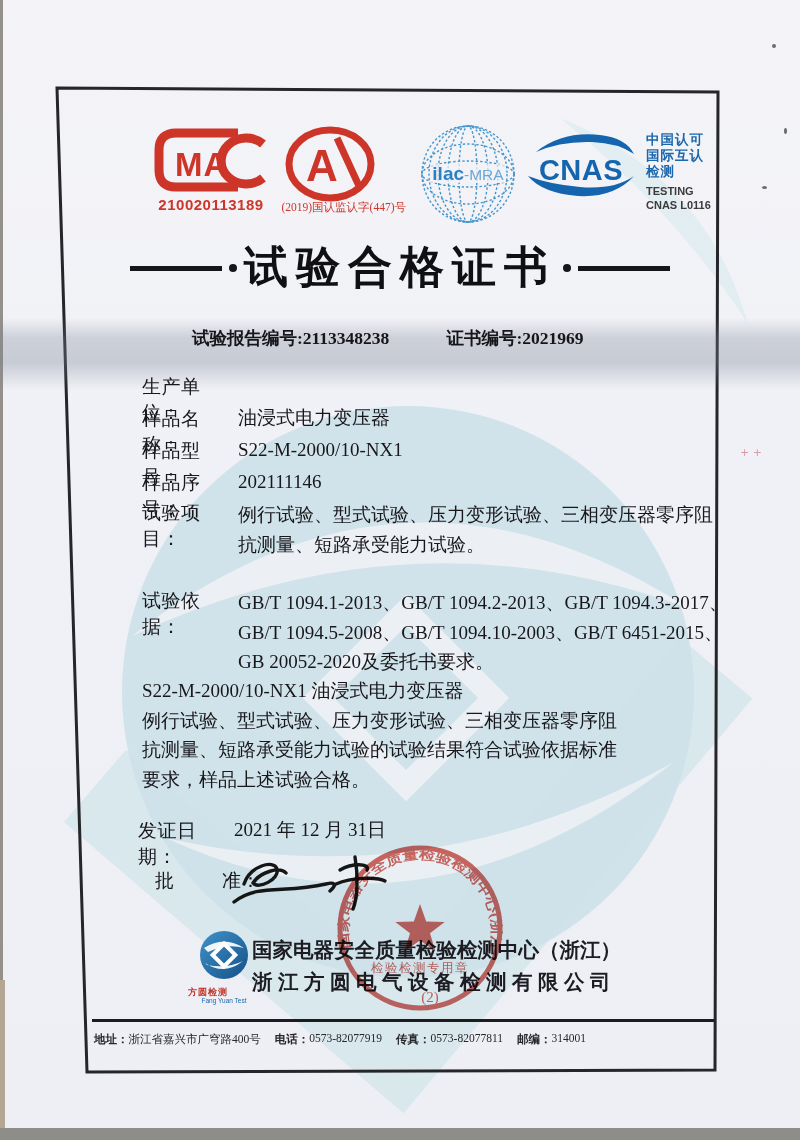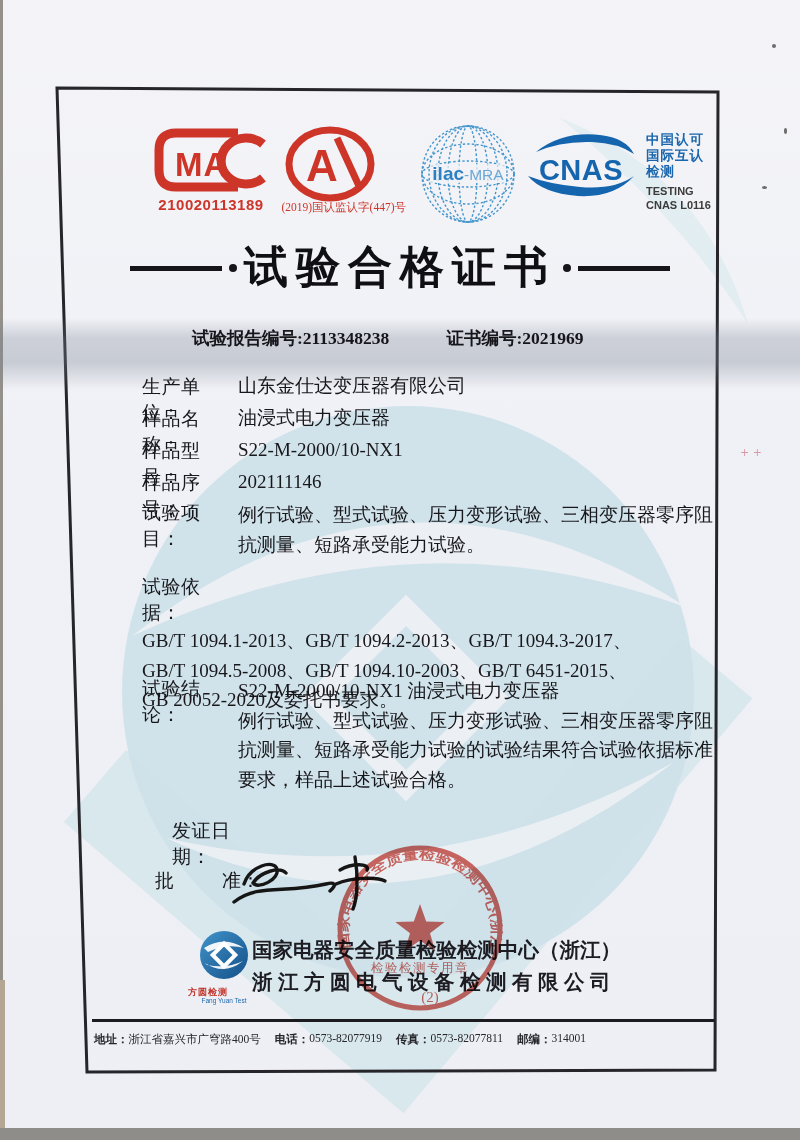--- a/index.html
+++ b/index.html
@@ -142,55 +142,54 @@
   <div class="title-line"></div>
 </div>
 
 <div class="abs z-content numbers-row">
   <span><span>试验报告编号:</span><span>2113348238</span></span>
   <span><span>证书编号:</span><span>2021969</span></span>
 </div>
 
 <div class="abs z-content field-row" style="top:374px;">
   <span class="field-label">生产单位：</span>
-  <span class="field-value lh1">山东金仕达变压器有限公司</span>
 </div>
 <div class="abs z-content field-row" style="top:406px;">
   <span class="field-label">样品名称：</span>
   <span class="field-value lh1">油浸式电力变压器</span>
 </div>
 <div class="abs z-content field-row" style="top:438px;">
   <span class="field-label">样品型号：</span>
   <span class="field-value lh1">S22-M-2000/10-NX1</span>
 </div>
 <div class="abs z-content field-row" style="top:470px;">
   <span class="field-label">样品序号：</span>
   <span class="field-value lh1">202111146</span>
 </div>
 <div class="abs z-content field-row" style="top:500px;">
   <span class="field-label">试验项目：</span>
   <span class="field-value">例行试验、型式试验、压力变形试验、三相变压器零序阻
 抗测量、短路承受能力试验。</span>
 </div>
-<div class="abs z-content field-row" style="top:574px;flex-direction:column;">
+<div class="abs z-content field-row" style="top:588px;">
   <span class="field-label">试验依据：</span>
   <span class="field-value">GB/T 1094.1-2013、GB/T 1094.2-2013、GB/T 1094.3-2017、
 GB/T 1094.5-2008、GB/T 1094.10-2003、GB/T 6451-2015、
 GB 20052-2020及委托书要求。</span>
 </div>
 <div class="abs z-content field-row" style="top:676px;">
-  <span class="field-label">试验结论：</span>
   <span class="field-value">S22-M-2000/10-NX1  油浸式电力变压器
 例行试验、型式试验、压力变形试验、三相变压器零序阻
 抗测量、短路承受能力试验的试验结果符合试验依据标准
 要求，样品上述试验合格。</span>
 </div>
 
-<div class="abs z-content field-row" style="top:818px;left:138px;margin-left:34px;">
+<div class="abs z-content field-row" style="top:818px;left:138px;">
   <span class="field-label">发证日期：</span>
+  <span class="field-value lh1">2021 年 12 月 31日</span>
 </div>
 <div class="abs z-content approval-row">
   <span>批</span>
   <span style="width:48px;flex:none;"></span>
   <span>准：</span>
 </div>
 
 <svg class="abs z-content" style="left:228px;top:850px;" width="164" height="68" viewBox="0 0 164 68">
   <g stroke="#161616" stroke-width="3.4" fill="none" stroke-linecap="round" stroke-linejoin="round">
     <path d="M16,34 C22,16 46,9 49,19 C52,29 30,40 25,33 C32,22 52,16 58,23"></path>

